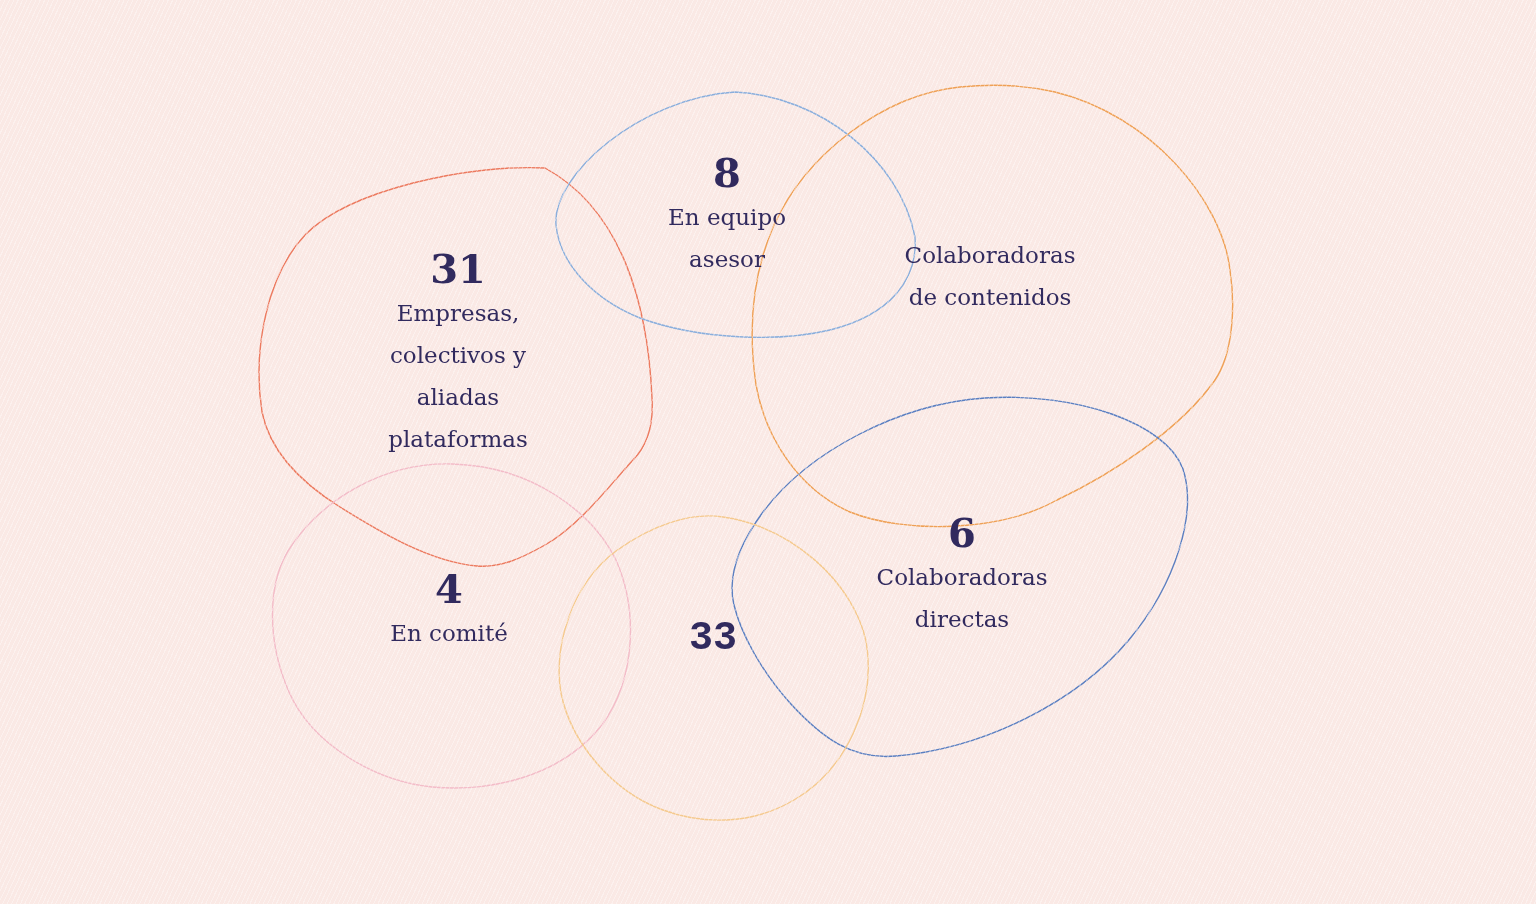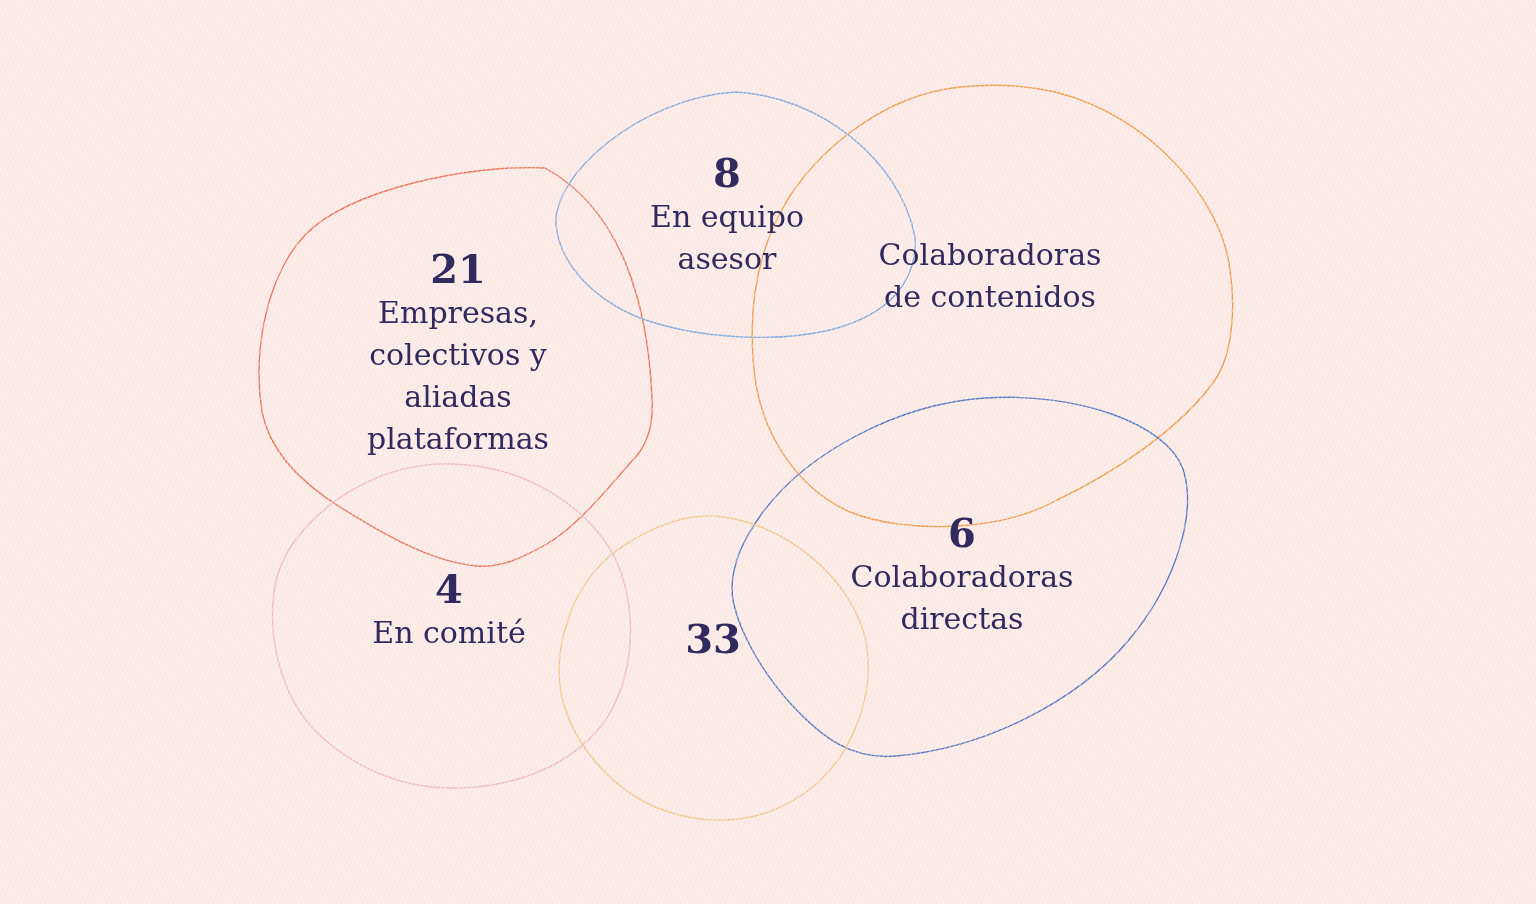--- a/index.html
+++ b/index.html
@@ -42,21 +42,21 @@
     z-index: 2;
   }
   .bubble-value {
     display: block;
     font-size: 40px;
     line-height: 46px;
     font-weight: 700;
   }
   .bubble-line {
     display: block;
-    font-size: 30px;
+    font-size: 23px;
     line-height: 42px;
     font-weight: 400;
   }
 </style>
 </head>
 <body>
 
 <div class="canvas">
 
   <svg class="blob-layer" viewBox="0 0 1536 904" xmlns="http://www.w3.org/2000/svg">
@@ -108,21 +108,21 @@
     <path d="M 723 517
              C 792 527, 853 582, 866 641
              C 877 703, 846 770, 794 800
              C 750 826, 701 824, 663 810
              C 613 792, 571 743, 561 693
              C 553 646, 572 584, 616 551
              C 652 525, 691 512, 723 517 Z" stroke="#F5C98E"></path>
   </svg>
 
   <div class="bubble-label" style="left:278px; top:246px; width:360px;">
-    <span class="bubble-value">21</span>
+    <span class="bubble-value">31</span>
     <span class="bubble-line">Empresas,</span>
     <span class="bubble-line">colectivos y</span>
     <span class="bubble-line">aliadas</span>
     <span class="bubble-line">plataformas</span>
   </div>
 
   <div class="bubble-label" style="left:547px; top:150px; width:360px;">
     <span class="bubble-value">8</span>
     <span class="bubble-line">En equipo</span>
     <span class="bubble-line">asesor</span>
@@ -137,17 +137,17 @@
     <span class="bubble-value">6</span>
     <span class="bubble-line">Colaboradoras</span>
     <span class="bubble-line">directas</span>
   </div>
 
   <div class="bubble-label" style="left:269px; top:566px; width:360px;">
     <span class="bubble-value">4</span>
     <span class="bubble-line">En comité</span>
   </div>
 
-  <div class="bubble-label" style="left:533px; top:616px; width:360px;">
+  <div class="bubble-label" style="left:533px; top:616px; width:360px;font-family:Liberation Mono, monospace;">
     <span class="bubble-value">33</span>
   </div>
 
 </div>
 
 </body></html>

